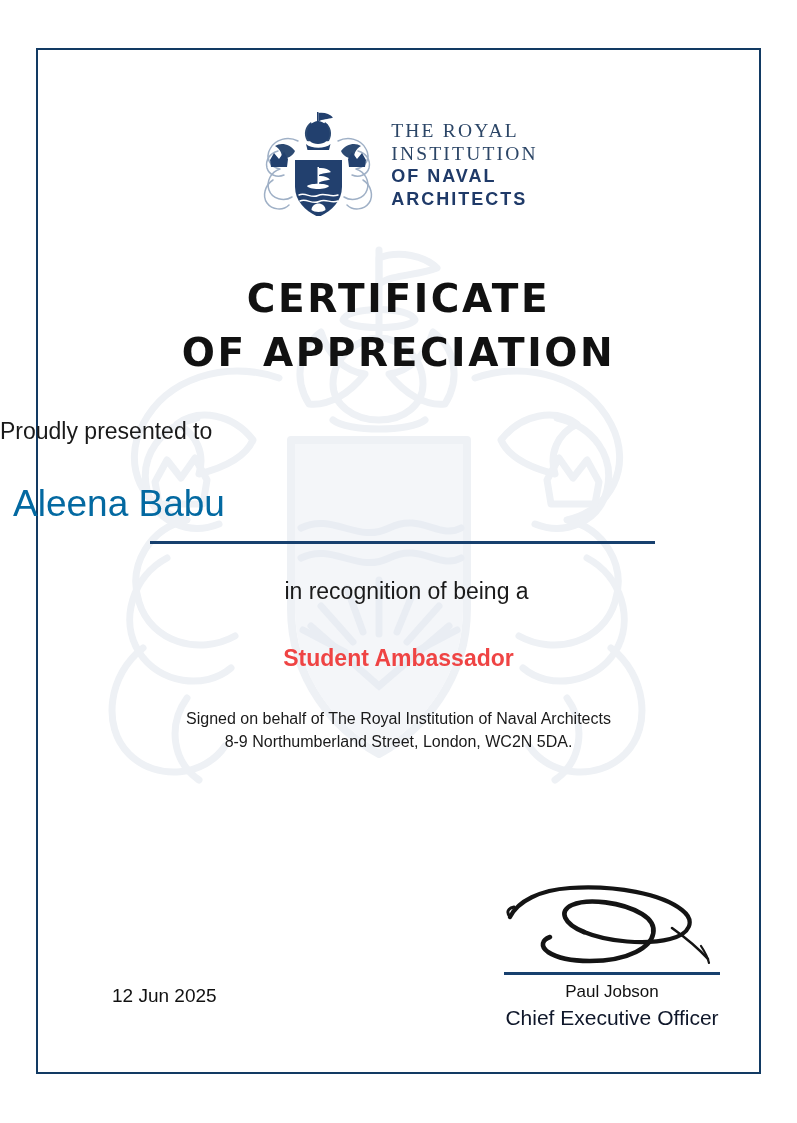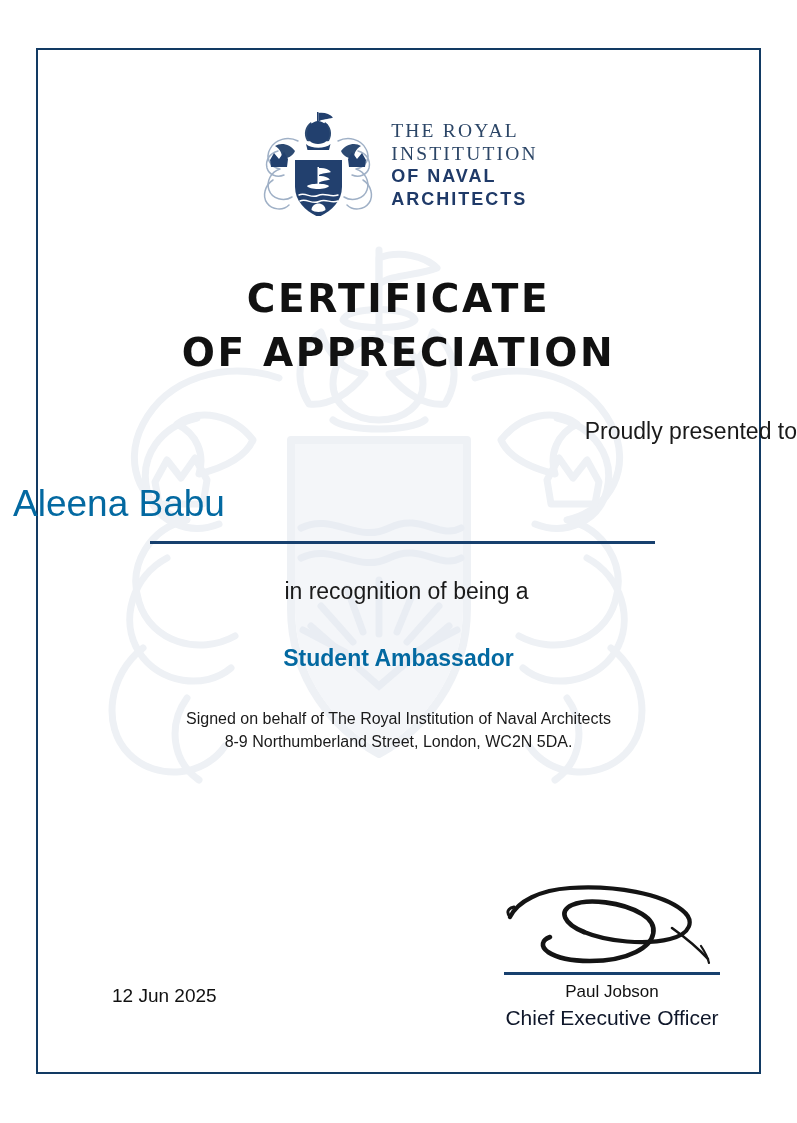--- a/index.html
+++ b/index.html
@@ -115,21 +115,21 @@
     line-height: 54px;
     white-space: nowrap;
   }
 
   
   .presented-label {
     position: absolute;
     left: 0;
     top: 416px;
     width: 797px;
-    text-align: right;
+    text-align: left;
     font-size: 23px;
     color: #1a1a1a;
     line-height: 30px;
   }
   .recipient-name {
     position: absolute;
     left: 13px;
     top: 480px;
     width: 797px;
     font-size: 37px;
@@ -158,21 +158,21 @@
     line-height: 30px;
   }
   .award-title {
     position: absolute;
     left: 0;
     top: 643px;
     width: 797px;
     text-align: center;
     font-size: 23px;
     font-weight: bold;
-    color: #0369a1;
+    color: #ef4444;
     line-height: 30px;
   }
 
   
   .signed-block {
     position: absolute;
     left: 0;
     top: 708px;
     width: 797px;
     text-align: center;

